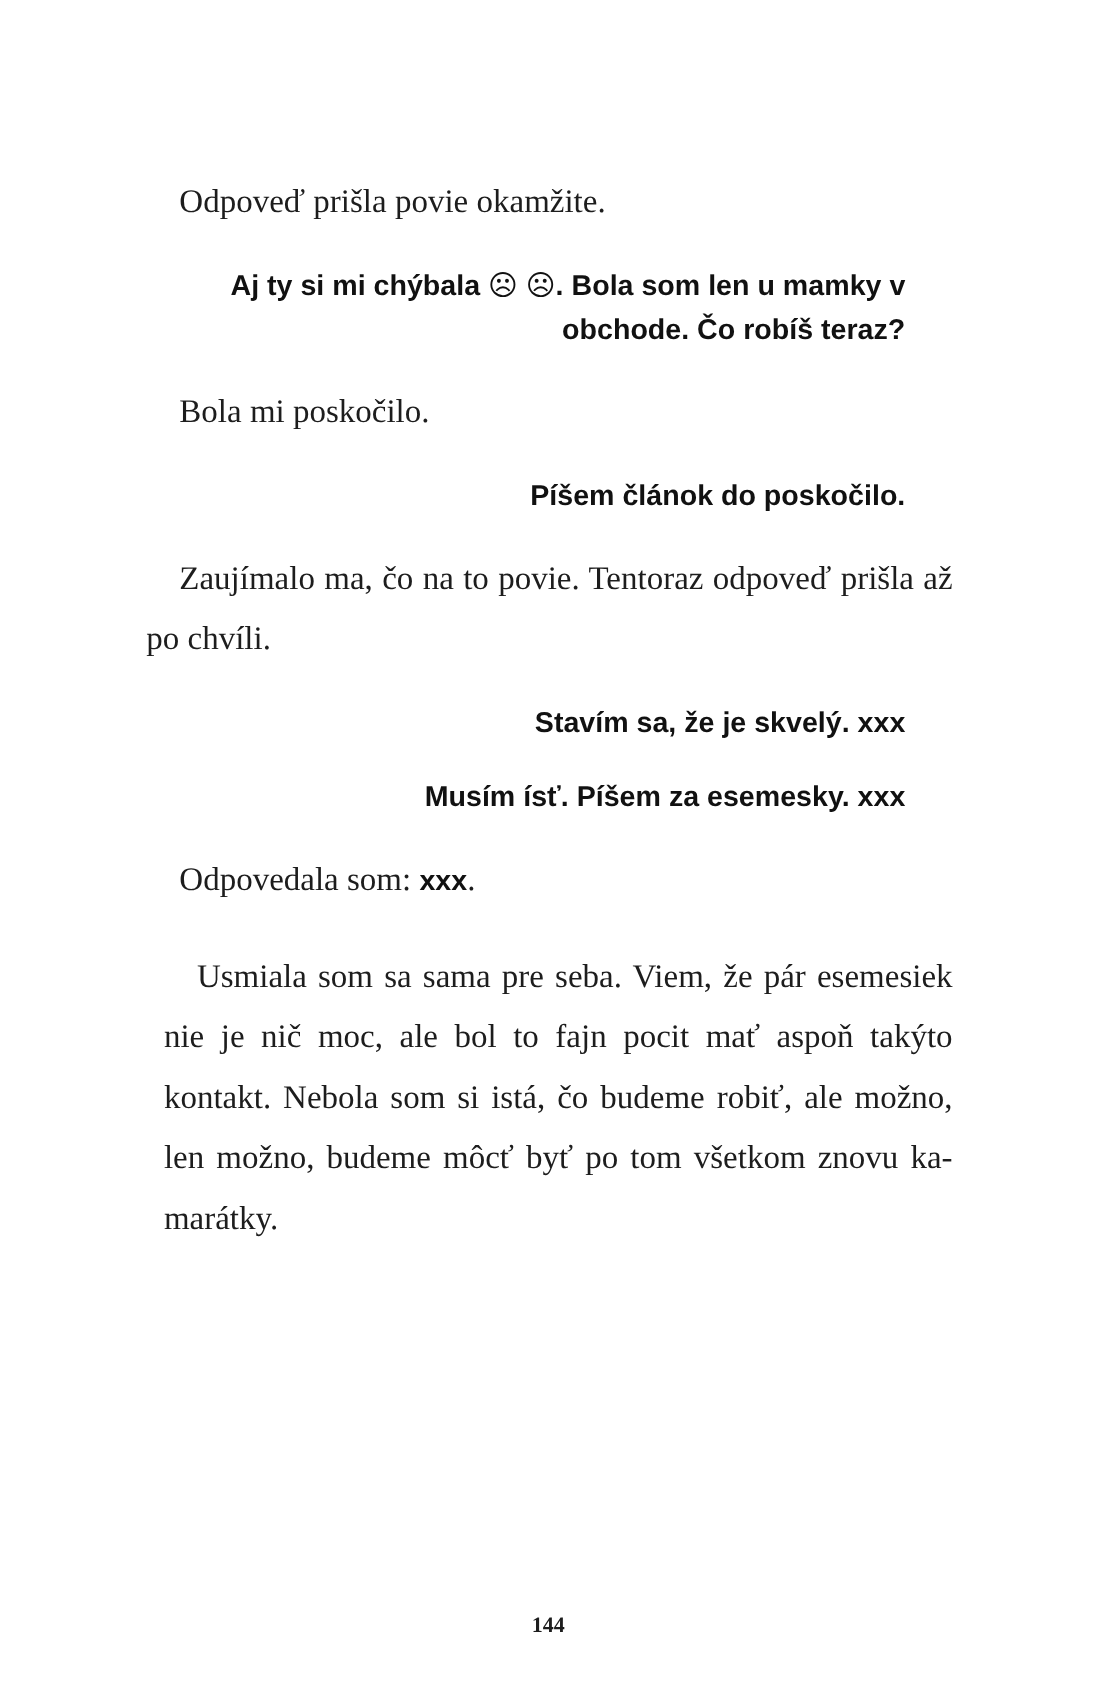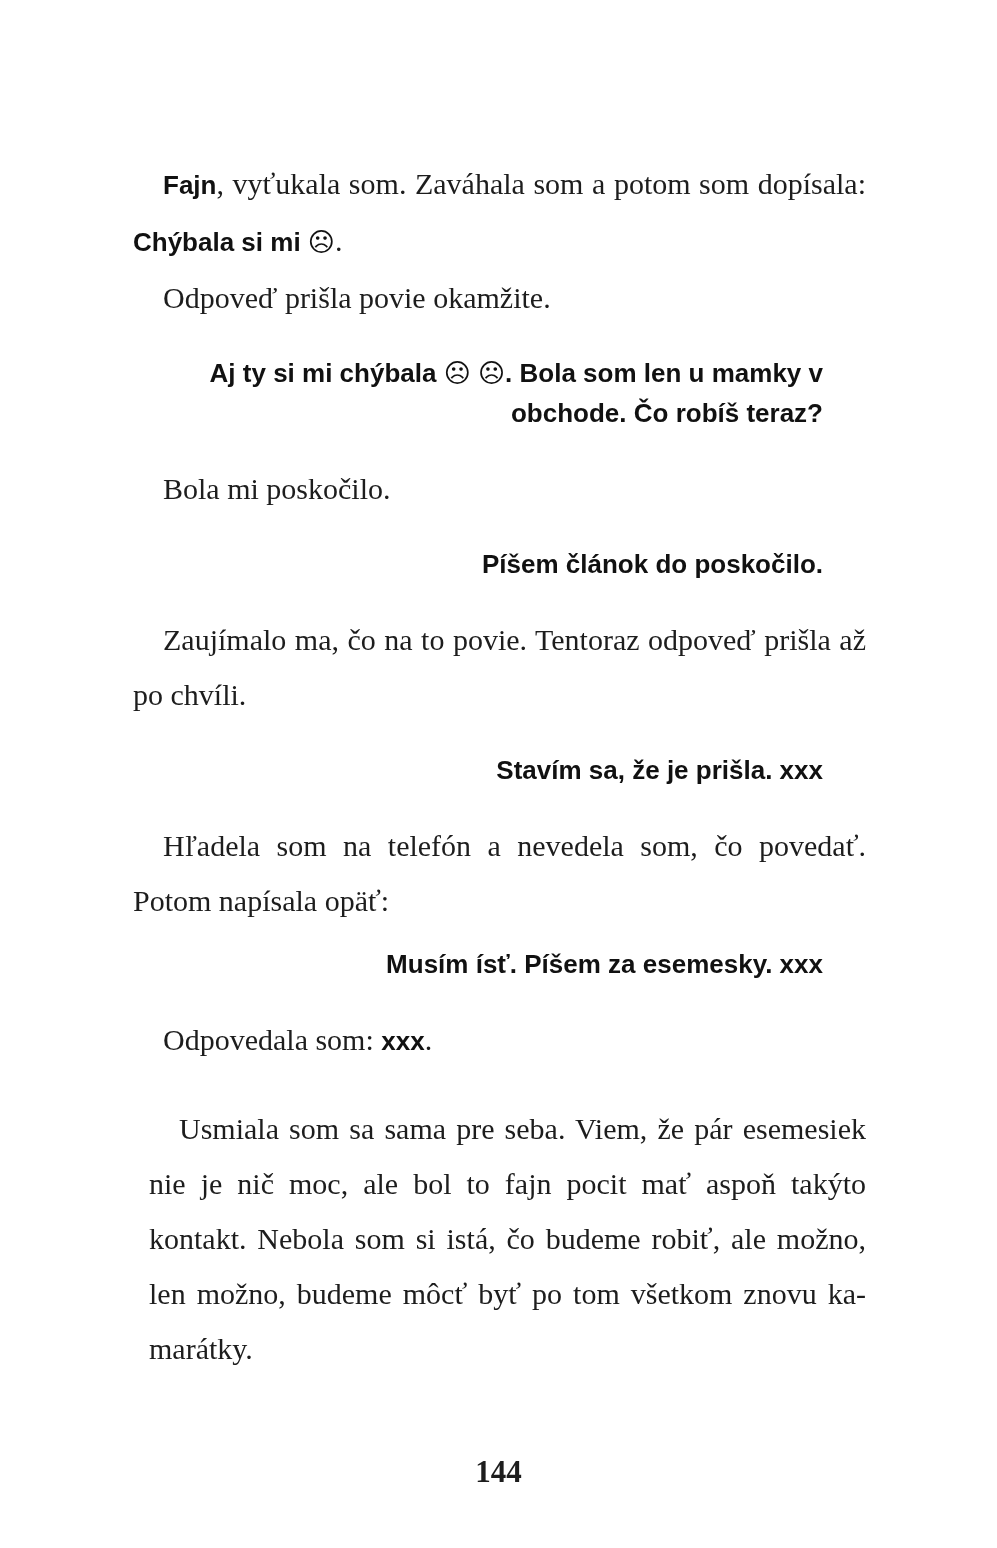--- a/index.html
+++ b/index.html
@@ -55,45 +55,43 @@
     color: #111111;
   }
   .page-number {
     position: absolute;
     left: 0;
     bottom: 58px;
     width: 100%;
     text-align: center;
     font-family: "Liberation Serif", serif;
     font-weight: bold;
-    font-size: 31px;
+    font-size: 20px;
     color: #1d1d1d;
   }
 </style>
 </head>
 <body>
 
 <div class="page">
   <div class="text-area">
 
-    <p class="body"><span class="sms-inline">Fajn</span><span>, vyťukala som. Zaváhala som a potom som dopísala: </span><span class="sms-inline">Chýbala si mi ☹</span><span>.</span></p>
 
     <p class="body">Odpoveď prišla povie okamžite.</p>
 
     <div class="sms-block">Aj ty si mi chýbala ☹ ☹. Bola som len u mamky v obchode. Čo robíš teraz?</div>
 
     <p class="body">Bola mi poskočilo.</p>
 
     <div class="sms-block">Píšem článok do poskočilo.</div>
 
     <p class="body">Zaujímalo ma, čo na to povie. Tentoraz od­poveď prišla až po chvíli.</p>
 
-    <div class="sms-block">Stavím sa, že je prišla. xxx</div>
+    <div class="sms-block">Stavím sa, že je skvelý. xxx</div>
 
-    <p class="body">Hľadela som na telefón a nevedela som, čo povedať. Potom napísala opäť:</p>
 
     <div class="sms-block tight-top">Musím ísť. Píšem za esemesky. xxx</div>
 
     <p class="body"><span>Odpovedala som: </span><span class="sms-inline">xxx</span><span>.</span></p>
 
     <p class="body spaced-top">Usmiala som sa sama pre seba. Viem, že pár esemesiek nie je nič moc, ale bol to fajn po­cit mať aspoň takýto kontakt. Nebola som si istá, čo budeme robiť, ale možno, len možno, budeme môcť byť po tom všetkom znovu ka­marátky.</p>
 
   </div>
 
   <div class="page-number">144</div>

